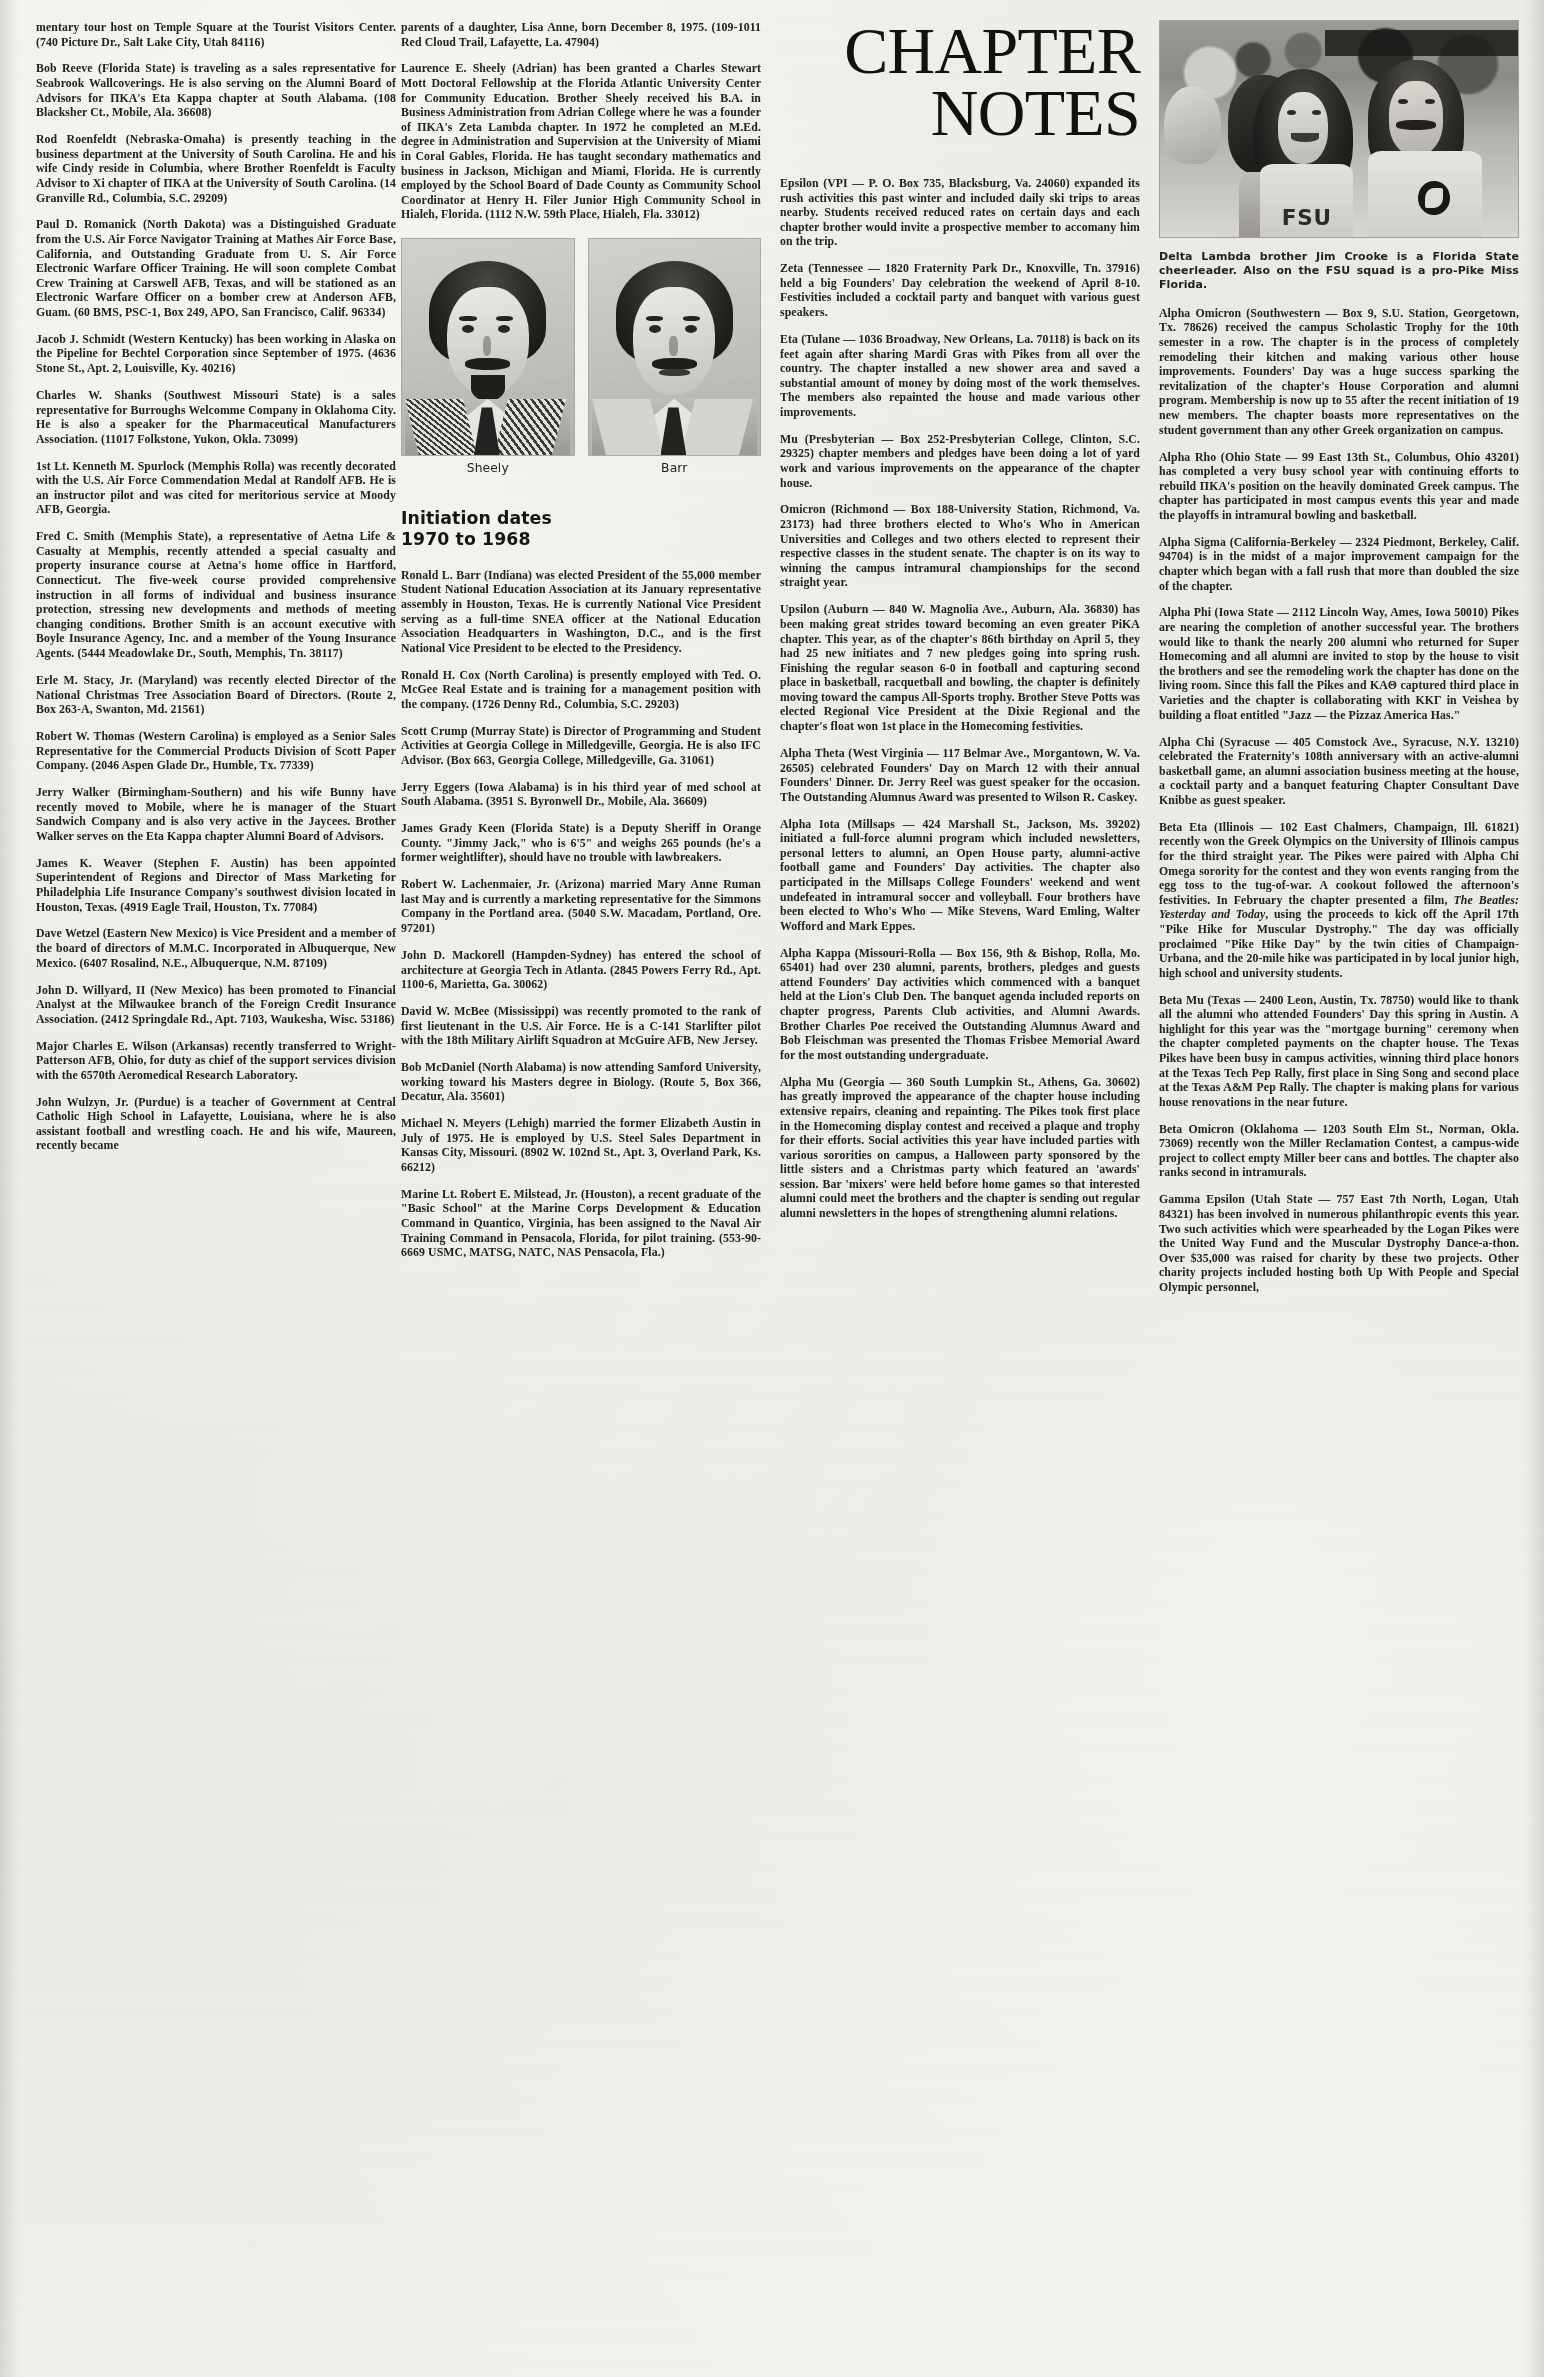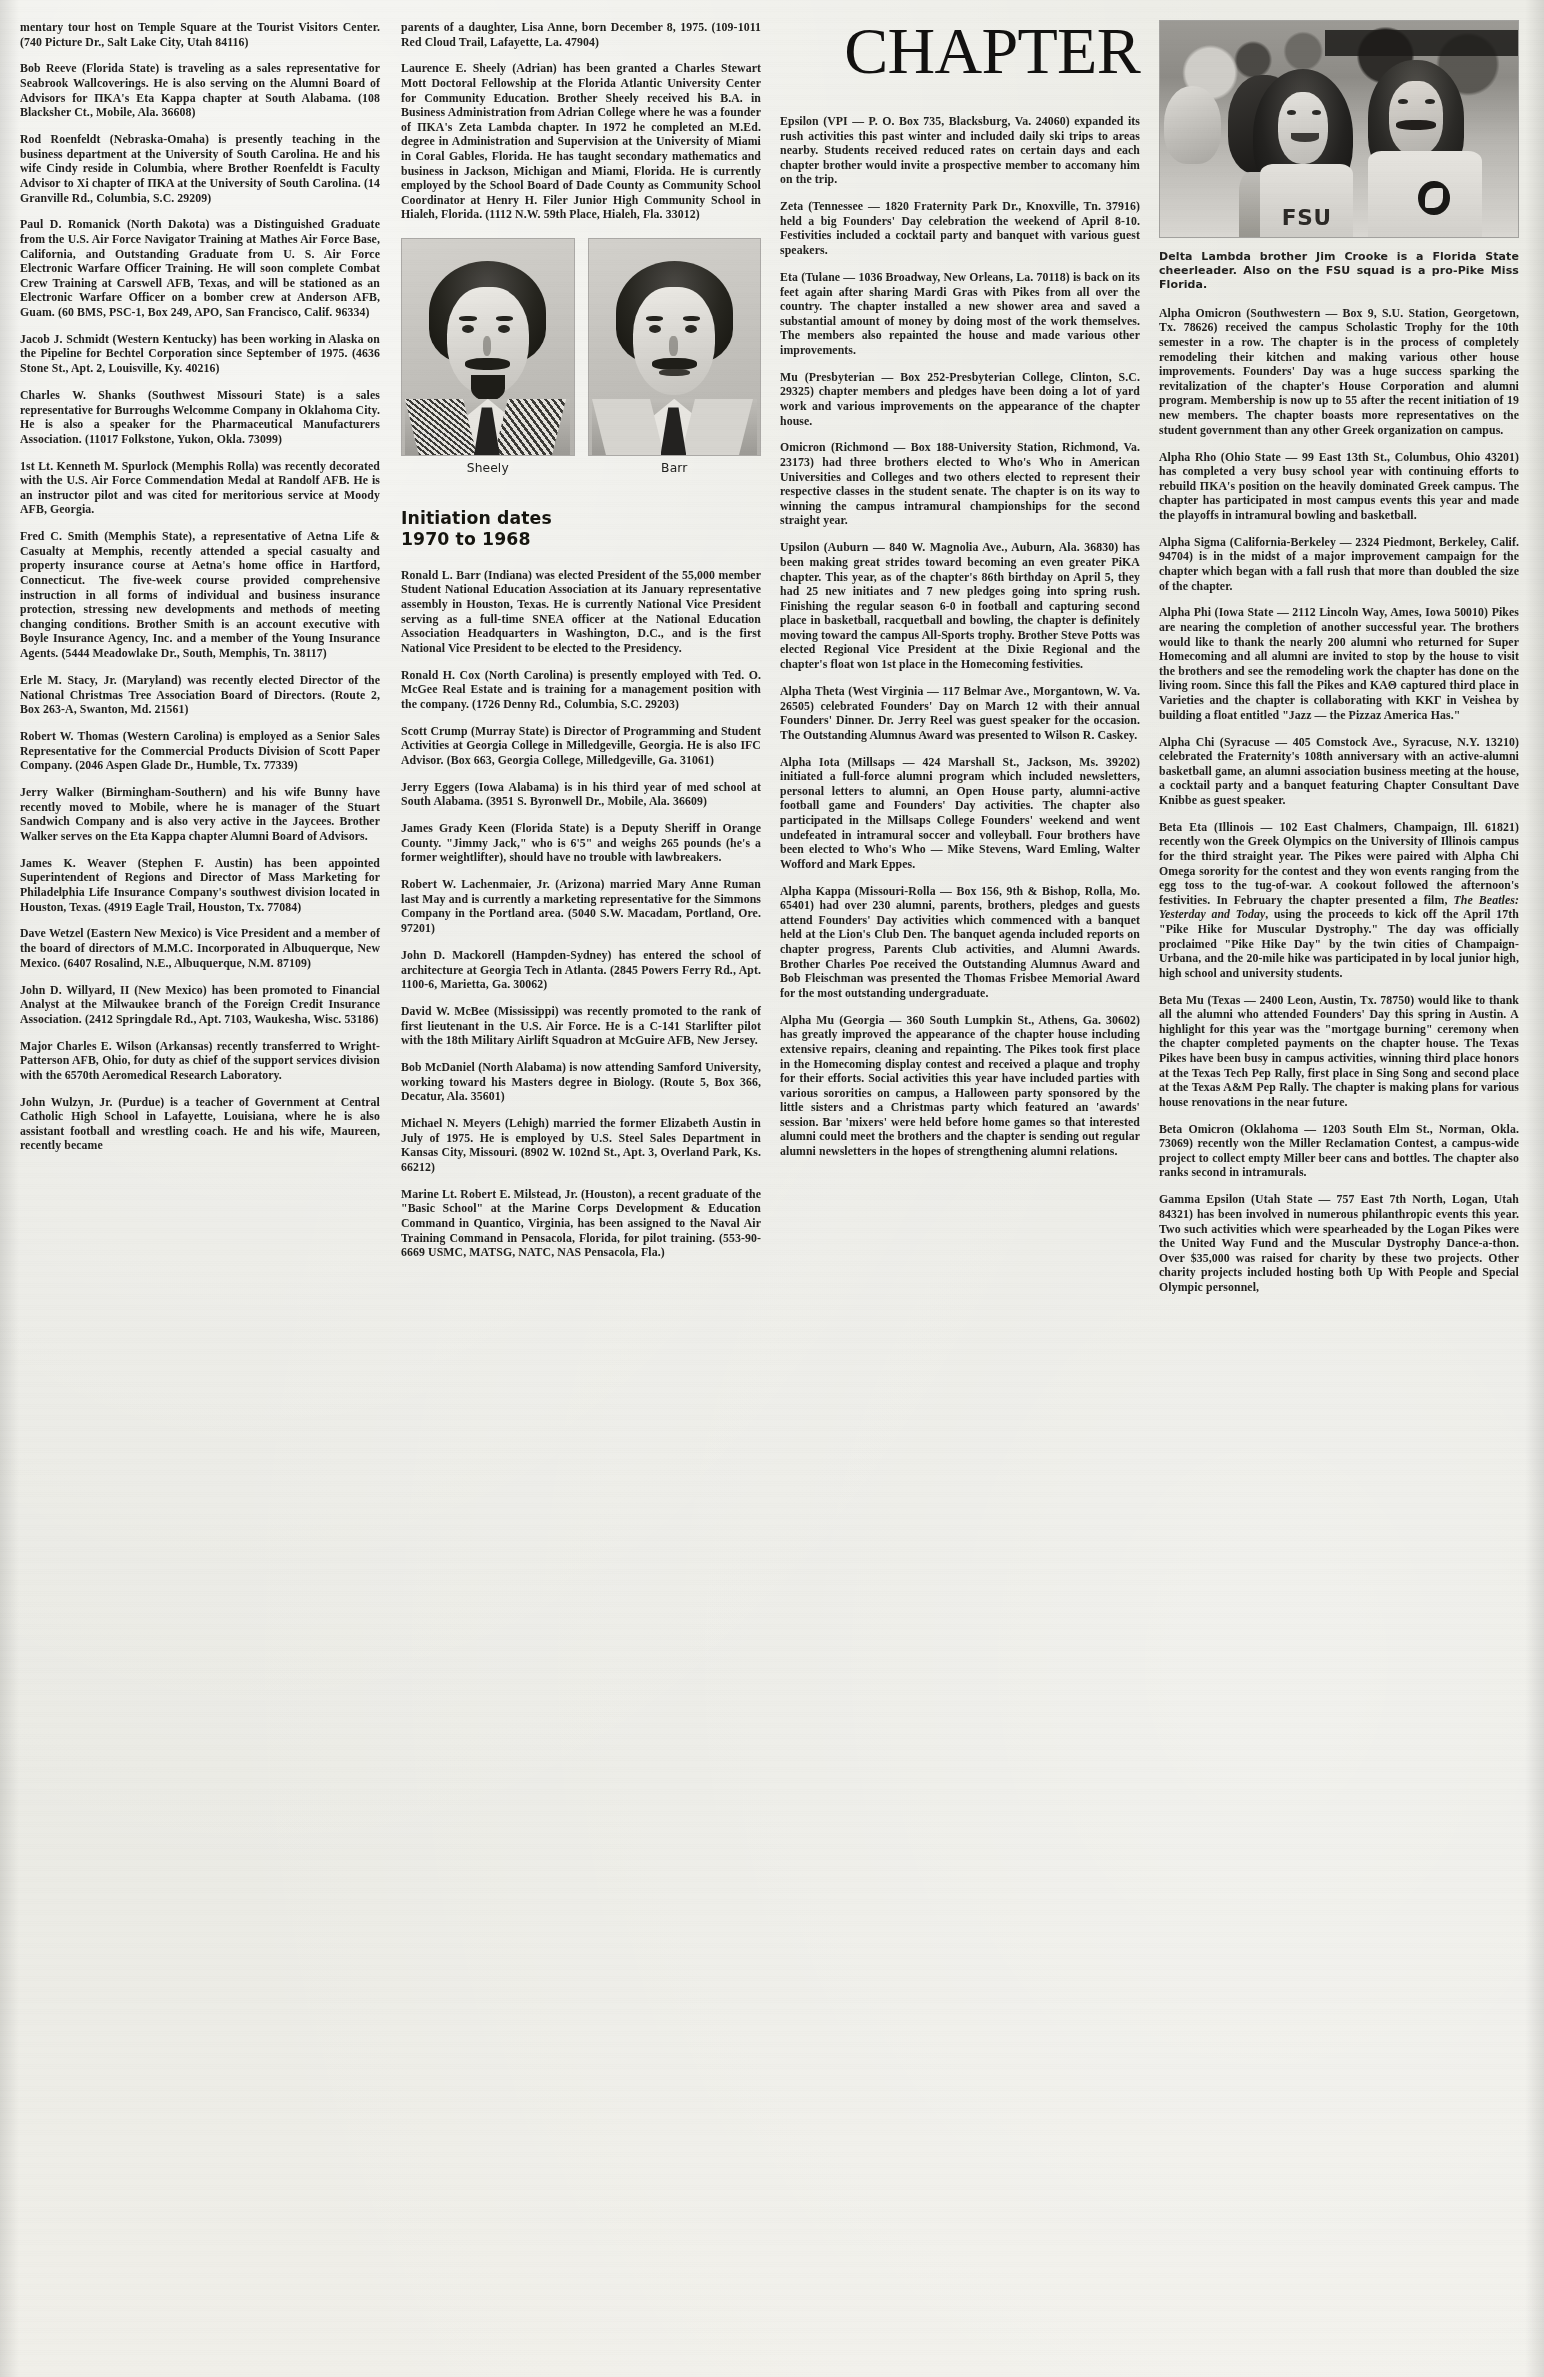--- a/index.html
+++ b/index.html
@@ -29,21 +29,21 @@
     position:absolute;
     top:20px;
     width:360px;
     font-size:11.8px;
     line-height:14.6px;
     text-align:justify;
     color:#22211f;
     letter-spacing:0.1px;
     font-weight:600;
   }
-  .col-1{left:20px;}
+  .col-1{left:36px;}
   .col-2{left:401px;}
   .col-3{left:780px;}
   .col-4{left:1159px;}
 
   p.note{margin:0 0 12.3px 0;text-align:justify;}
   p.note:last-child{margin-bottom:0;}
   p.note b{font-weight:800;}
 
   
   .masthead{
@@ -244,20 +244,21 @@
           <p class="note"><b>David W. McBee (Mississippi)</b> was recently promoted to the rank of first lieutenant in the U.S. Air Force. He is a C-141 Starlifter pilot with the 18th Military Airlift Squadron at McGuire AFB, New Jersey.</p>
           <p class="note"><b>Bob McDaniel (North Alabama)</b> is now attending Samford University, working toward his Masters degree in Biology. (Route 5, Box 366, Decatur, Ala. 35601)</p>
           <p class="note"><b>Michael N. Meyers (Lehigh)</b> married the former Elizabeth Austin in July of 1975. He is employed by U.S. Steel Sales Department in Kansas City, Missouri. (8902 W. 102nd St., Apt. 3, Overland Park, Ks. 66212)</p>
           <p class="note"><b>Marine Lt. Robert E. Milstead, Jr. (Houston)</b>, a recent graduate of the "Basic School" at the Marine Corps Development &amp; Education Command in Quantico, Virginia, has been assigned to the Naval Air Training Command in Pensacola, Florida, for pilot training. (553-90-6669 USMC, MATSG, NATC, NAS Pensacola, Fla.)</p>
         </div>
     </div>
 
     <div class="col col-3">
       <h1 class="masthead">
         <span>CHAPTER</span>
+        <span class="l2">NOTES</span>
       </h1>
       <div id="c3">
           <p class="note"><b>Epsilon (VPI — P. O. Box 735, Blacksburg, Va. 24060)</b> expanded its rush activities this past winter and included daily ski trips to areas nearby. Students received reduced rates on certain days and each chapter brother would invite a prospective member to accomany him on the trip.</p>
           <p class="note"><b>Zeta (Tennessee — 1820 Fraternity Park Dr., Knoxville, Tn. 37916)</b> held a big Founders' Day celebration the weekend of April 8-10. Festivities included a cocktail party and banquet with various guest speakers.</p>
           <p class="note"><b>Eta (Tulane — 1036 Broadway, New Orleans, La. 70118)</b> is back on its feet again after sharing Mardi Gras with Pikes from all over the country. The chapter installed a new shower area and saved a substantial amount of money by doing most of the work themselves. The members also repainted the house and made various other improvements.</p>
           <p class="note"><b>Mu (Presbyterian — Box 252-Presbyterian College, Clinton, S.C. 29325)</b> chapter members and pledges have been doing a lot of yard work and various improvements on the appearance of the chapter house.</p>
           <p class="note"><b>Omicron (Richmond — Box 188-University Station, Richmond, Va. 23173)</b> had three brothers elected to Who's Who in American Universities and Colleges and two others elected to represent their respective classes in the student senate. The chapter is on its way to winning the campus intramural championships for the second straight year.</p>
           <p class="note"><b>Upsilon (Auburn — 840 W. Magnolia Ave., Auburn, Ala. 36830)</b> has been making great strides toward becoming an even greater PiKA chapter. This year, as of the chapter's 86th birthday on April 5, they had 25 new initiates and 7 new pledges going into spring rush. Finishing the regular season 6-0 in football and capturing second place in basketball, racquetball and bowling, the chapter is definitely moving toward the campus All-Sports trophy. Brother Steve Potts was elected Regional Vice President at the Dixie Regional and the chapter's float won 1st place in the Homecoming festivities.</p>
           <p class="note"><b>Alpha Theta (West Virginia — 117 Belmar Ave., Morgantown, W. Va. 26505)</b> celebrated Founders' Day on March 12 with their annual Founders' Dinner. Dr. Jerry Reel was guest speaker for the occasion. The Outstanding Alumnus Award was presented to Wilson R. Caskey.</p>
           <p class="note"><b>Alpha Iota (Millsaps — 424 Marshall St., Jackson, Ms. 39202)</b> initiated a full-force alumni program which included newsletters, personal letters to alumni, an Open House party, alumni-active football game and Founders' Day activities. The chapter also participated in the Millsaps College Founders' weekend and went undefeated in intramural soccer and volleyball. Four brothers have been elected to Who's Who — Mike Stevens, Ward Emling, Walter Wofford and Mark Eppes.</p>

